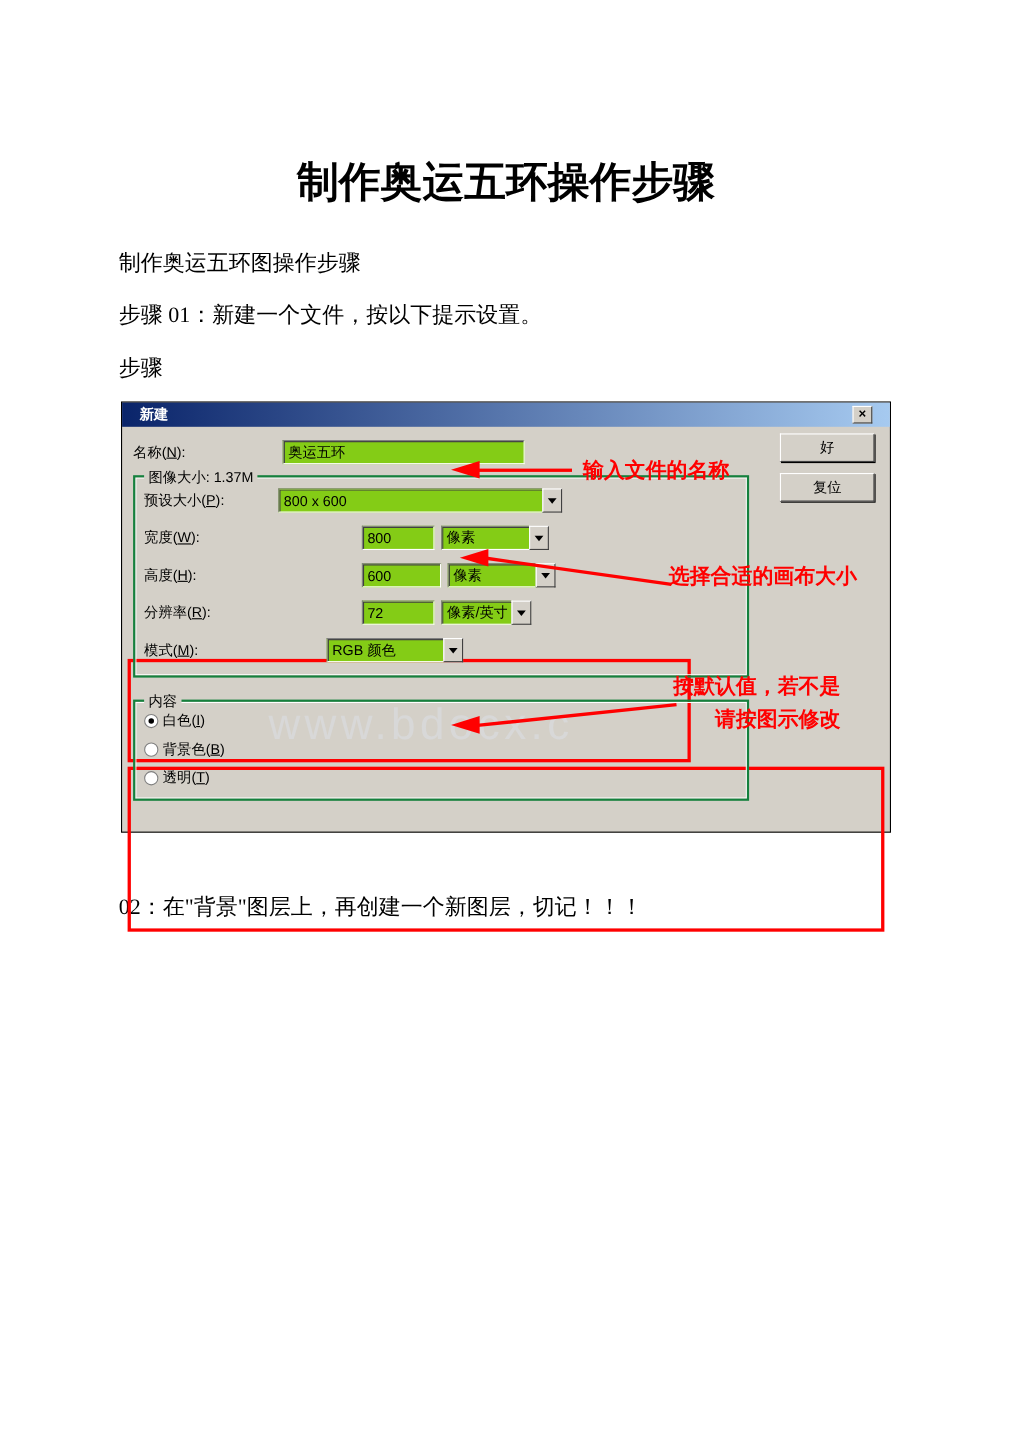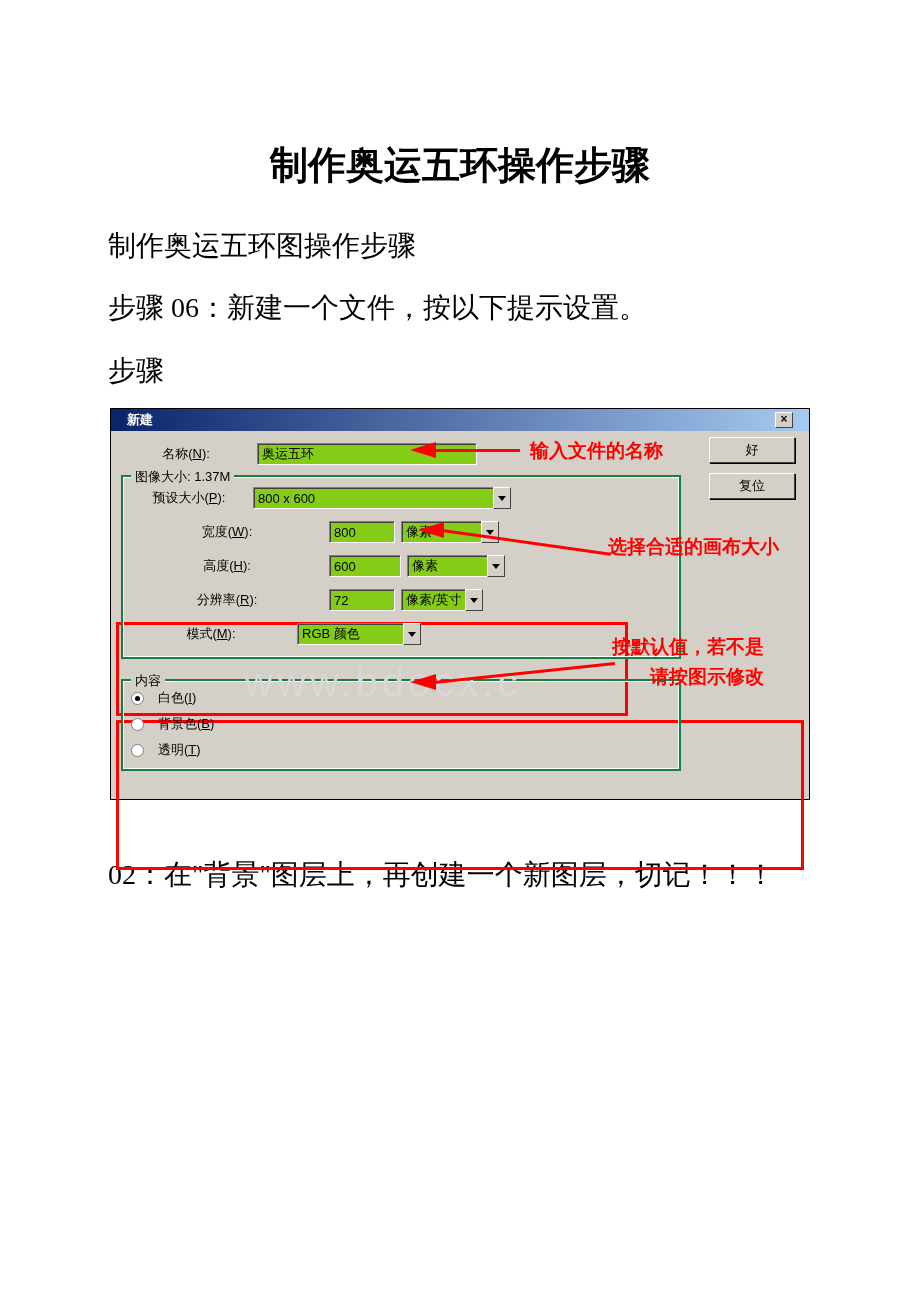--- a/index.html
+++ b/index.html
@@ -14,21 +14,21 @@
     padding: 140px 60px 60px 60px;
   }
   .doc-title {
     text-align: center;
     font-size: 38px;
     font-weight: bold;
     margin-bottom: 30px;
     font-family: "SimHei", "黑体", sans-serif;
   }
   .doc-para {
-    font-size: 28px;
+    font-size: 20px;
     line-height: 1.8;
     margin: 4px 0 12px 48px;
   }
 
   
   .dialog-wrap {
     margin: 10px auto 0 auto;
     width: 700px;
     position: relative;
   }
@@ -67,21 +67,21 @@
   .body {
     padding: 2px 10px 8px 10px;
     position: relative;
   }
   .row {
     display: flex;
     align-items: center;
     height: 34px;
     gap: 6px;
   }
-  .lbl { text-align: center; }
+  .lbl { text-align: left; }
   .lbl u { text-decoration: underline; }
   .txt {
     background: #84cc16;
     border: 1px solid #808080;
     border-right-color: #fff;
     border-bottom-color: #fff;
     box-shadow: inset 1px 1px 0 #404040;
     height: 22px;
     padding: 2px 4px;
     font-size: 13px;
@@ -125,21 +125,21 @@
   }
   .legend {
     position: absolute;
     top: -9px; left: 8px;
     background: #d4d0c8;
     padding: 0 4px;
     font-size: 13px;
   }
   .radio-row {
     display: flex; align-items: center;
-    gap: 14px;
+    gap: 4px;
     height: 26px;
   }
   .radio {
     width: 13px; height: 13px;
     border: 1px solid #808080;
     border-radius: 50%;
     background: #fff;
     display: flex; align-items: center; justify-content: center;
   }
   .radio.checked::after {
@@ -151,21 +151,21 @@
   .right-col {
     position: absolute;
     right: 14px;
     top: 6px;
     display: flex;
     flex-direction: column;
     gap: 10px;
   }
 
   
-  .anno { position: absolute; pointer-events: none; }
+  .anno { position: absolute; pointer-events: none; margin-top: 20px; }
   .red-text {
     color: #ff0000;
     font-weight: bold;
     font-size: 19px;
     font-family: "SimSun", sans-serif;
     white-space: nowrap;
   }
   .red-box {
     border: 3px solid #ff0000;
     position: absolute;
@@ -192,21 +192,21 @@
     pointer-events: none;
     user-select: none;
   }
 </style>
 </head>
 <body>
 
 <div class="page">
   <div class="doc-title">制作奥运五环操作步骤</div>
   <div class="doc-para">制作奥运五环图操作步骤</div>
-  <div class="doc-para">步骤 06：新建一个文件，按以下提示设置。</div>
+  <div class="doc-para">步骤 01：新建一个文件，按以下提示设置。</div>
   <div class="doc-para">步骤</div>
 
   <div class="dialog-wrap">
 
     <div class="red-box anno" style="left:6px; top:214px; width:512px; height:94px;"></div>
     <div class="red-box anno" style="left:6px; top:312px; width:688px; height:150px;"></div>
 
     <div class="dialog">
       <div class="titlebar">
         <span>新建</span>

